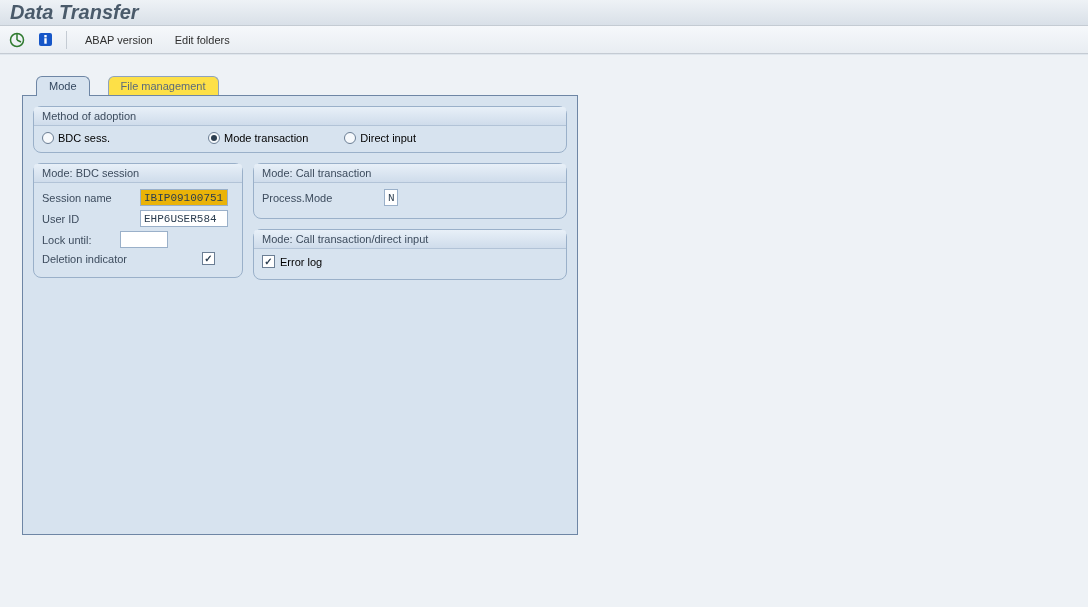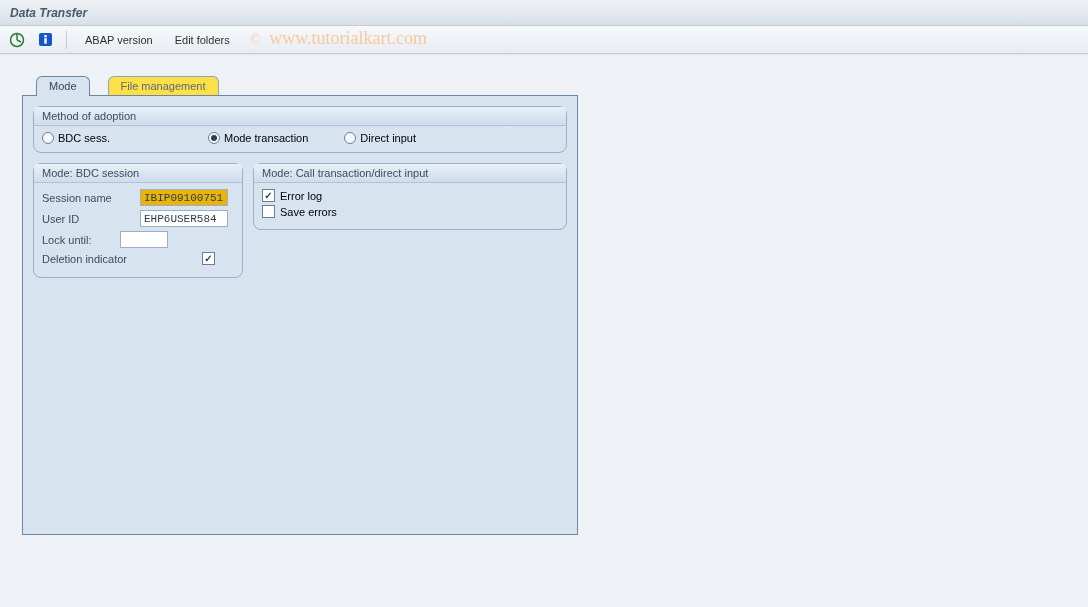--- a/index.html
+++ b/index.html
@@ -10,21 +10,21 @@
     background: linear-gradient(#eef2f6, #d9e0e8);
     border-bottom: 1px solid #c4cbd3;
     height: 26px;
     padding: 4px 10px;
     display: flex;
     align-items: center;
   }
   .titlebar .title {
     font-weight: bold;
     font-style: italic;
-    font-size: 12px;
+    font-size: 20px;
     color: #4a5a6a;
   }
 
   
   .toolbar {
     background: linear-gradient(#f6f8fb, #e8edf2);
     border-bottom: 1px solid #c4cbd3;
     height: 28px;
     display: flex;
     align-items: center;
@@ -165,24 +165,20 @@
     <svg width="15" height="15" viewBox="0 0 15 15">
       <rect x="1" y="1" width="13" height="13" rx="2" fill="#1656c8"></rect>
       <rect x="6.3" y="3" width="2.4" height="2.4" fill="#fff"></rect>
       <rect x="6.3" y="6.2" width="2.4" height="5.5" fill="#fff"></rect>
     </svg>
   </span>
   <span class="sep"></span>
   <span class="menu-item">ABAP version</span>
   <span class="menu-item">Edit folders</span>
 
-  <span class="watermark">
-    <span class="copy">©</span>
-    <span>www.tutorialkart.com</span>
-  </span>
 </div>
 
 <div class="workarea">
 
   <div class="tabstrip">
     <div class="tab active">Mode</div>
     <div class="tab inactive">File management</div>
   </div>
 
   <div class="panel">
@@ -228,32 +224,37 @@
             <div class="form-row">
               <span class="label" style="width:122px">Deletion indicator</span>
               <span class="checkbox checked detached"></span>
             </div>
           </div>
         </div>
       </div>
 
       <div class="col-right">
 
+        <div class="group">
+          <div class="group-title">Mode: Call transaction</div>
+          <div class="group-body">
+            <div class="form-row">
+              <span class="label" style="width:116px">Process.Mode</span>
+              <input class="textfield w14" value="N" style="">
+            </div>
+          </div>
+        </div>
 
         <div class="group">
           <div class="group-title">Mode: Call transaction/direct input</div>
           <div class="group-body">
             <label class="check-row">
               <span class="checkbox checked"></span>
               <span>Error log</span>
             </label>
-            <label class="check-row">
-              <span class="checkbox"></span>
-              <span>Save errors</span>
-            </label>
           </div>
         </div>
       </div>
 
     </div>
 
   </div>
 </div>
 
 </body></html>

